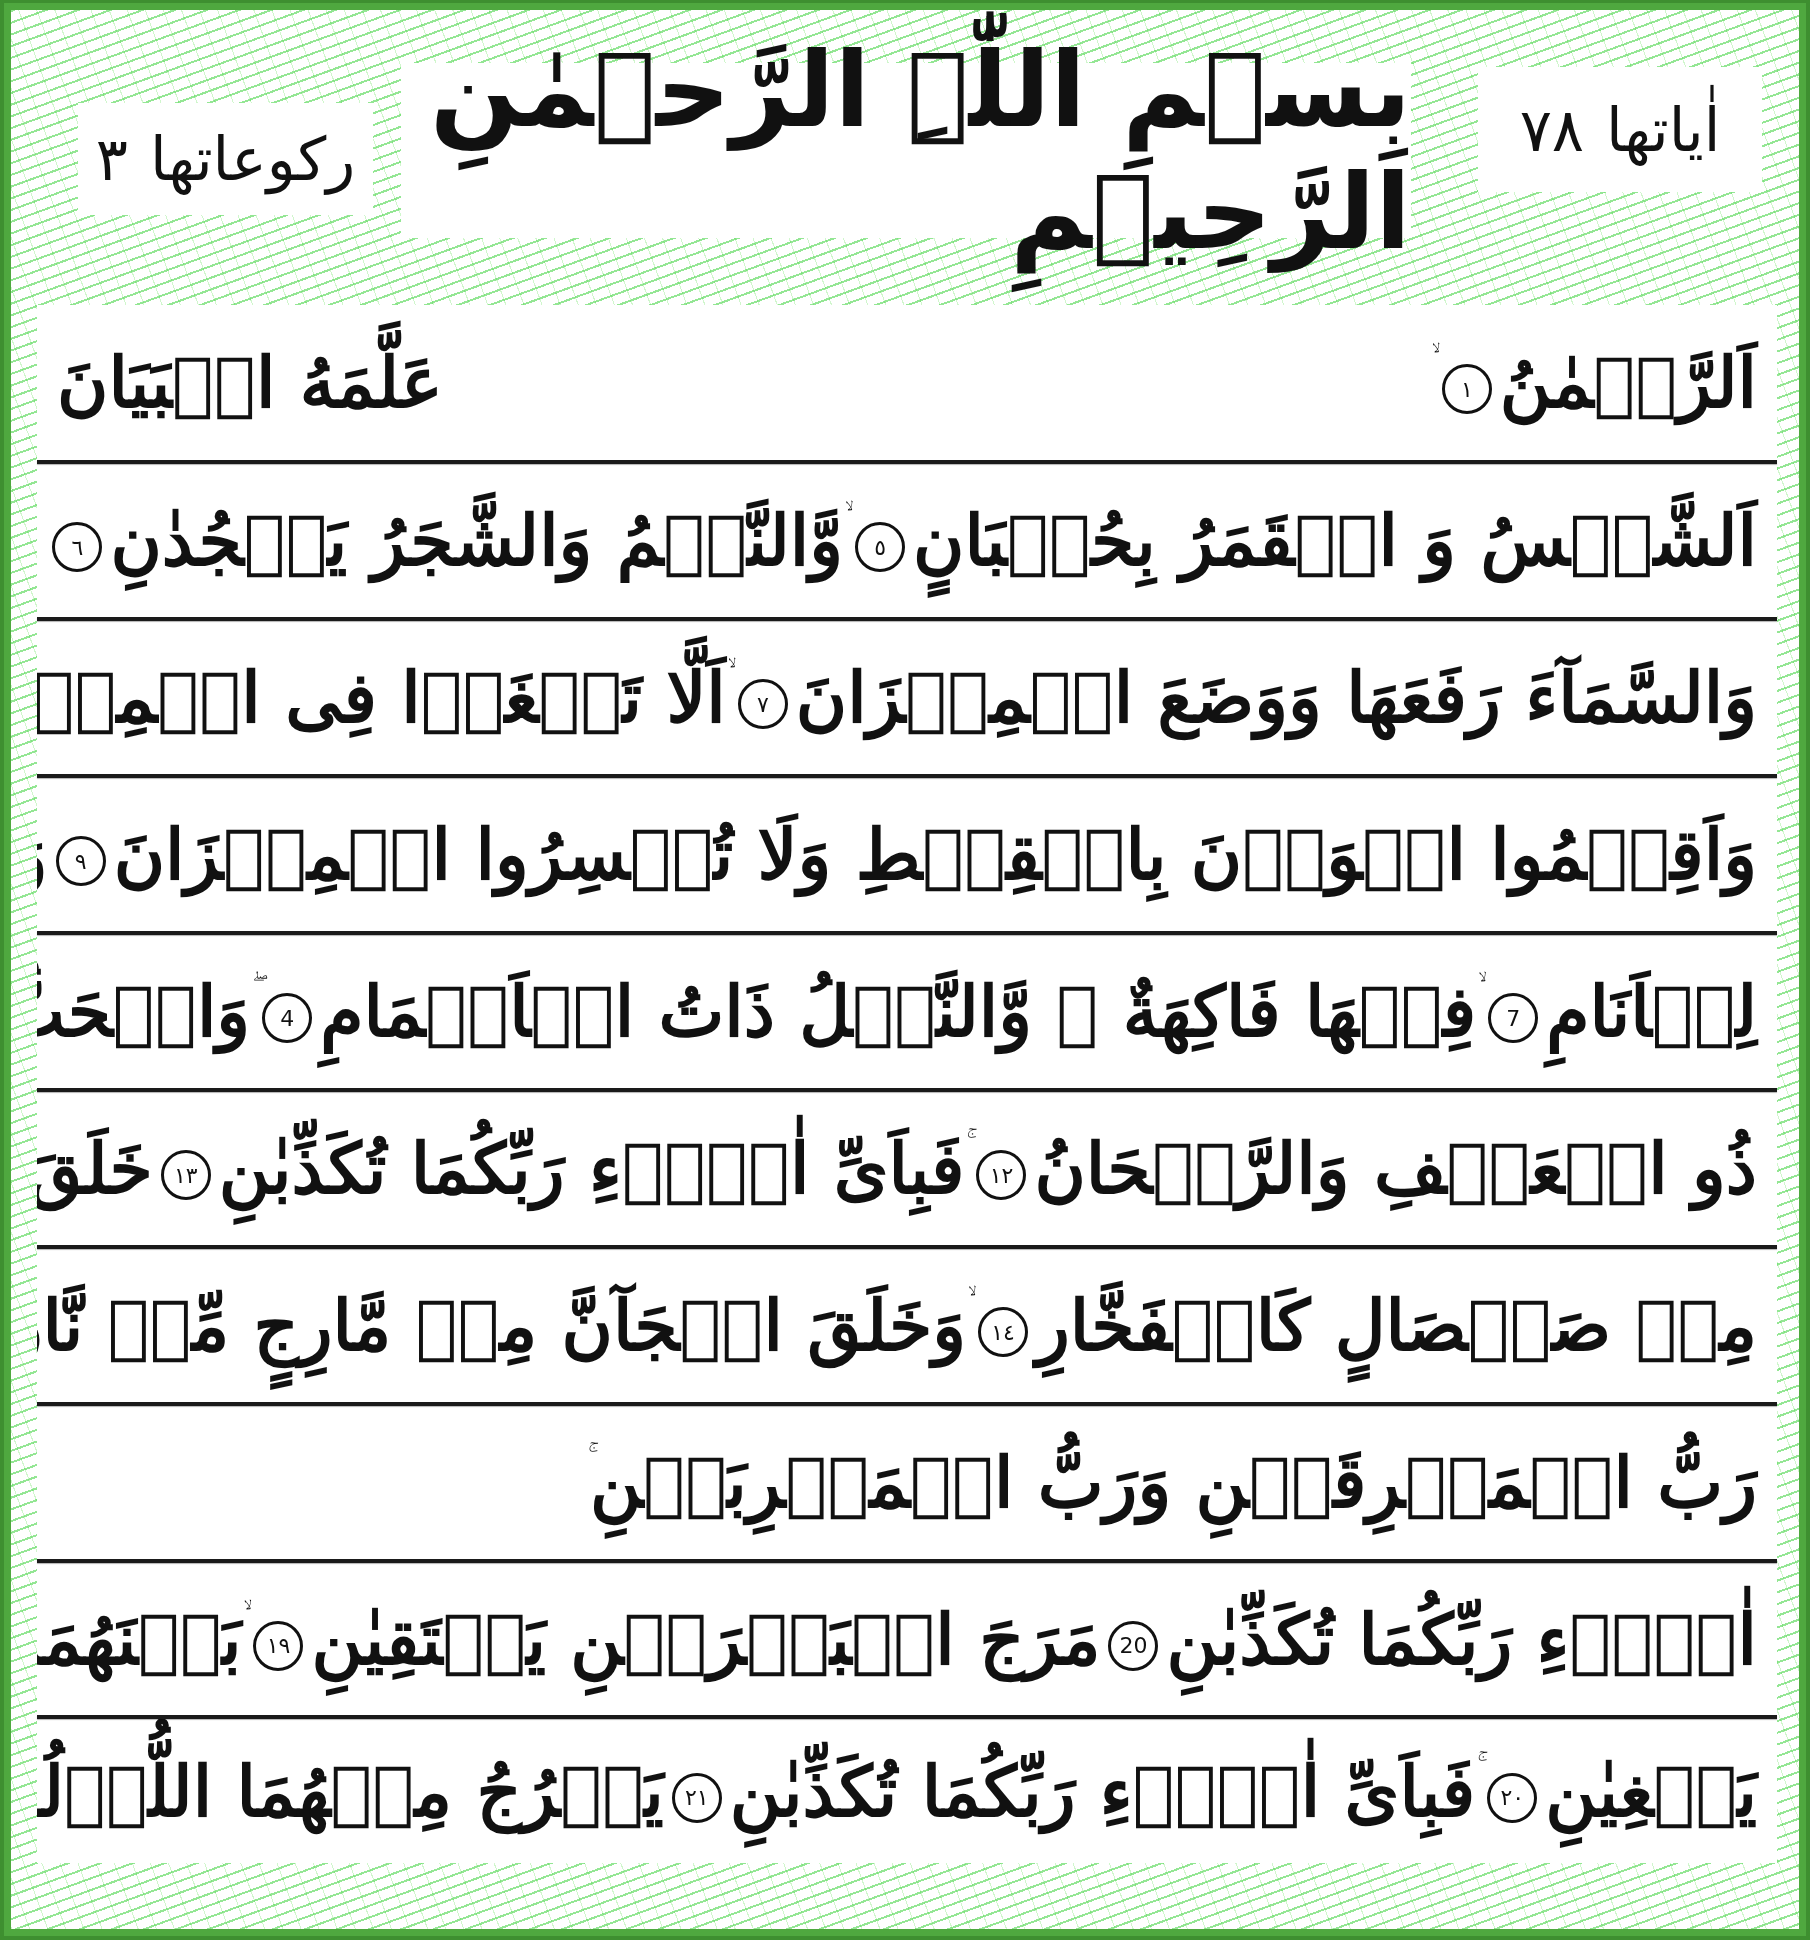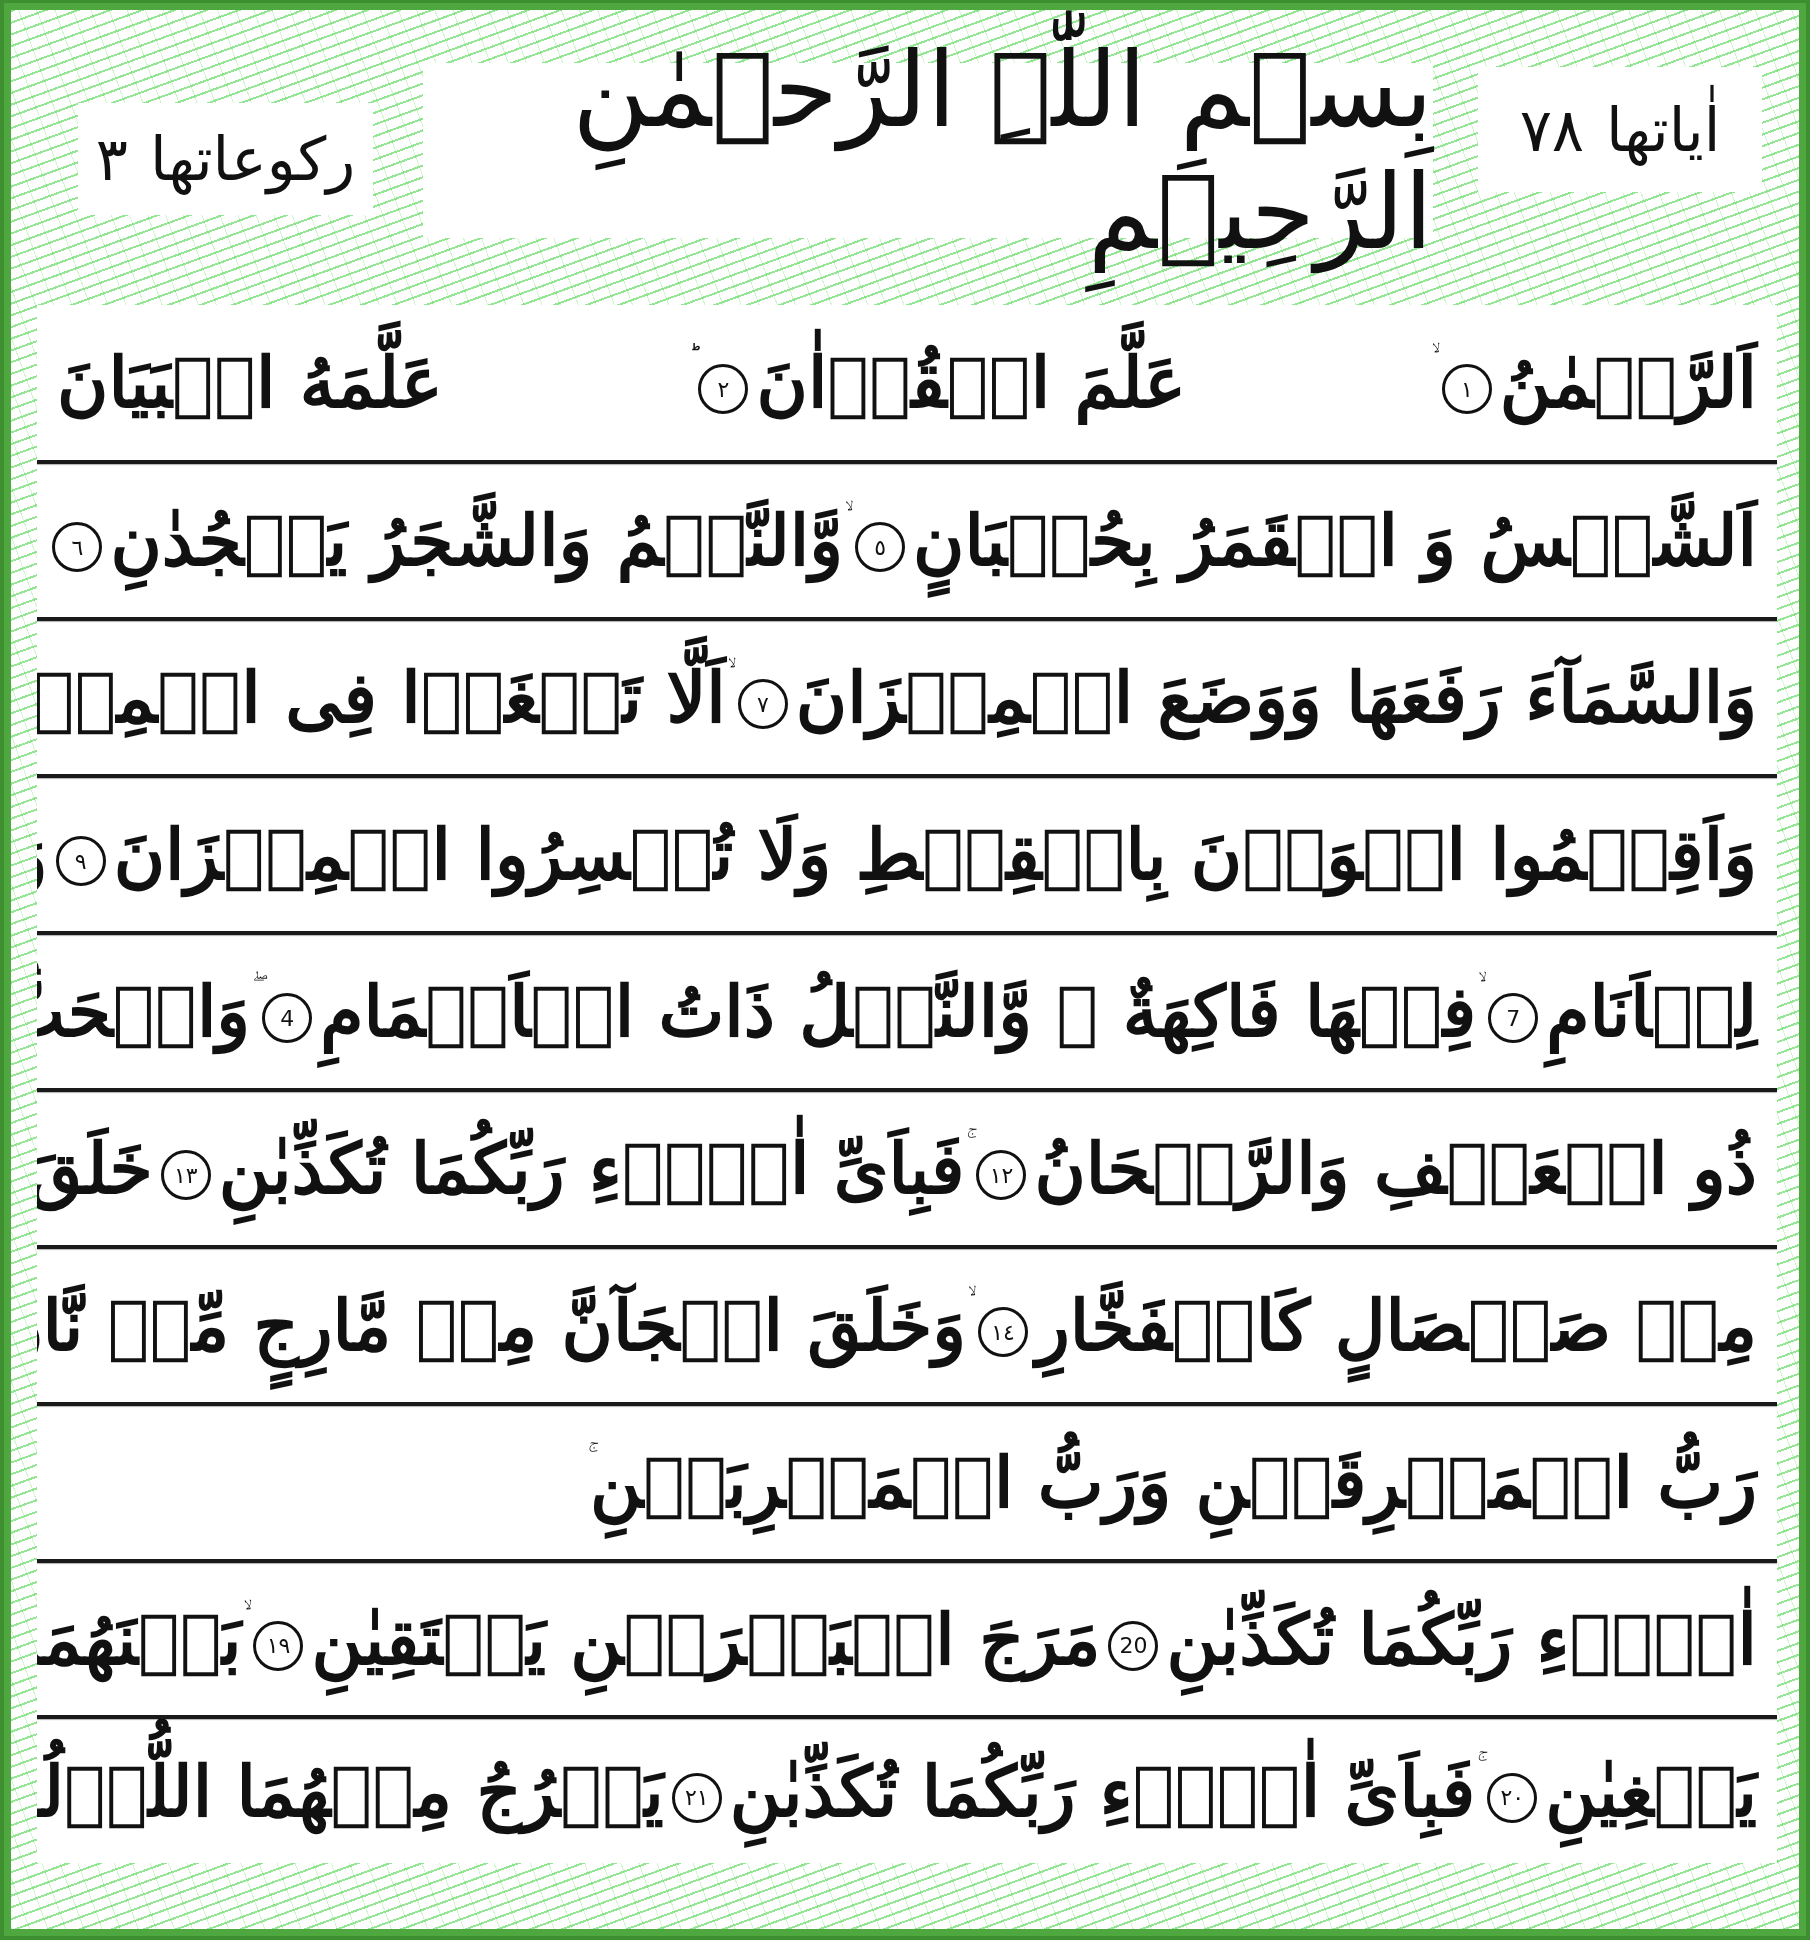--- a/index.html
+++ b/index.html
@@ -22,21 +22,21 @@
     content: ""; position: absolute; inset: -11px;
     border: 4px solid #3e8f30; pointer-events: none;
   }
   .hbox {
     position: absolute; background: #ffffff;
     display: flex; align-items: center; justify-content: center;
     color: #111; direction: rtl;
   }
   .rukuat { left: 78px; top: 103px; width: 295px; height: 112px; font-size: 60px; }
   .ayat { left: 1478px; top: 67px; width: 284px; height: 125px; font-size: 60px; }
-  .bismillah { left: 423px; top: 63px; width: 1010px; height: 175px; font-size: 104px; font-weight: normal; }
+  .bismillah { left: 401px; top: 63px; width: 1010px; height: 175px; font-size: 104px; font-weight: bold; }
   .hbox .num { margin-right: 22px; }
   .textbox {
     position: absolute; left: 37px; top: 305px; width: 1740px; height: 1558px;
     background: #ffffff;
   }
   .line {
     position: absolute; left: 0; width: 100%;
     display: flex; align-items: center; justify-content: space-between;
     direction: rtl; box-sizing: border-box; padding: 0 20px;
     font-family: "DejaVu Serif", serif; font-weight: bold;
@@ -70,21 +70,20 @@
 </div>
 
 <div class="hbox rukuat">
   <span>رکوعاتها</span>
   <span class="num">۳</span>
 </div>
 
 <div class="textbox" id="textbox">
     <div class="line" style="top: 0px; height: 155px;">
       <span class="seg"><span>اَلرَّحۡمٰنُ</span><span class="vnum">١</span><span class="stop">ۙ</span></span>
-      <span class="seg"><span>عَلَّمَ الۡقُرۡاٰنَ</span><span class="vnum">٢</span><span class="stop">ؕ</span></span>
       <span class="seg"><span>عَلَّمَهُ الۡبَيَانَ</span></span>
     </div>
     <div class="line" style="top: 159px; height: 153px;">
       <span class="seg"><span>اَلشَّمۡسُ وَ الۡقَمَرُ بِحُسۡبَانٍ</span><span class="vnum">٥</span><span class="stop">ۙ</span></span>
       <span class="seg"><span>وَّالنَّجۡمُ وَالشَّجَرُ يَسۡجُدٰنِ</span><span class="vnum">٦</span></span>
     </div>
     <div class="line" style="top: 316px; height: 153px;">
       <span class="seg"><span>وَالسَّمَآءَ رَفَعَهَا وَوَضَعَ الۡمِيۡزَانَ</span><span class="vnum">٧</span><span class="stop">ۙ</span></span>
       <span class="seg"><span>اَلَّا تَطۡغَوۡا فِى الۡمِيۡزَانِ</span></span>
     </div>

